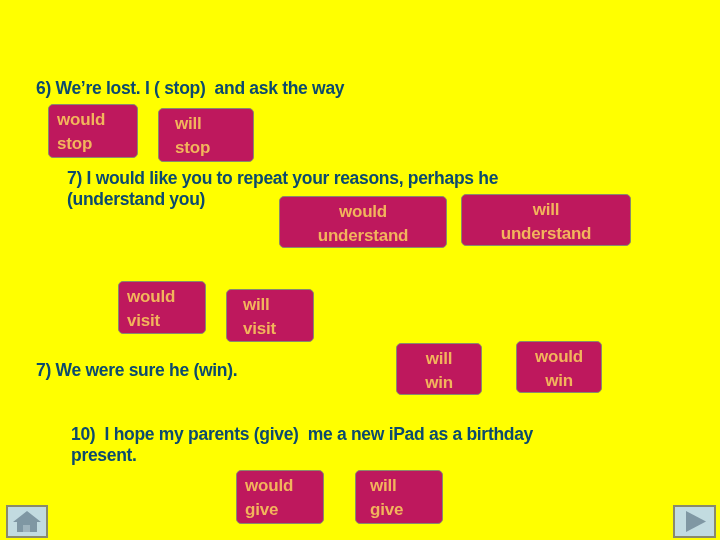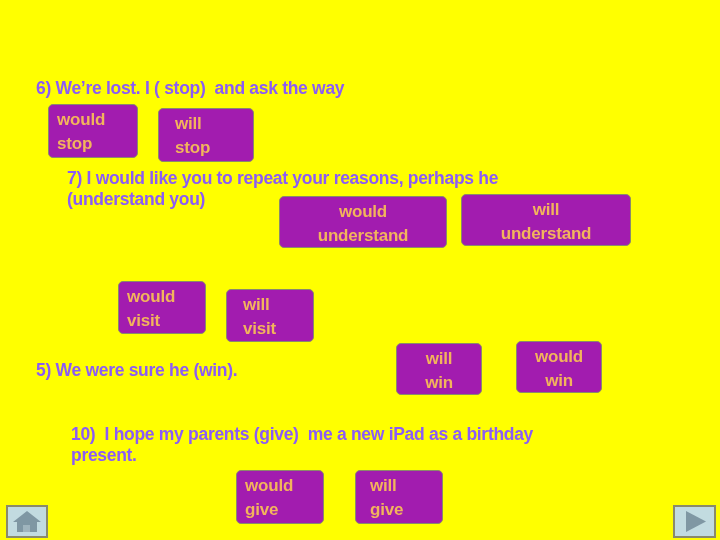--- a/index.html
+++ b/index.html
@@ -27,28 +27,28 @@
     text-align: center;
     font-size: 22px;
     font-weight: bold;
     color: #c00000;
     letter-spacing: -0.2px;
   }
   .qtext {
     position: absolute;
     font-size: 17.5px;
     font-weight: bold;
-    color: #8b5cf6;
+    color: #0c4a6e;
     line-height: 1.22;
     letter-spacing: -0.3px;
     white-space: pre-wrap;
   }
   .opt {
     position: absolute;
-    background: #a21caf;
+    background: #be185d;
     border: 1px solid #8a8a6a;
     border-radius: 5px;
     box-sizing: border-box;
     color: #f2b45c;
     font-size: 17px;
     font-weight: bold;
     line-height: 1.42;
     letter-spacing: -0.2px;
     padding: 3px 8px 0 8px;
     overflow: hidden;
@@ -94,21 +94,21 @@
 
   <div class="opt" style="left:118px; top:281px; width:88px; height:53px;">
     <span class="l1">would</span>
     <span class="l2">visit</span>
   </div>
   <div class="opt" style="left:226px; top:289px; width:88px; height:53px; padding-left:16px;">
     <span class="l1">will</span>
     <span class="l2">visit</span>
   </div>
 
-  <div class="qtext" style="left:36px; top:360px; width:420px;">5) We were sure he (win).</div>
+  <div class="qtext" style="left:36px; top:360px; width:420px;">7) We were sure he (win).</div>
   <div class="opt c" style="left:396px; top:343px; width:86px; height:52px;">
     <span class="l1">will</span>
     <span class="l2">win</span>
   </div>
   <div class="opt c" style="left:516px; top:341px; width:86px; height:52px;">
     <span class="l1">would</span>
     <span class="l2">win</span>
   </div>
 
   <div class="qtext" style="left:36px; top:424px; width:680px;margin-left:35px;">10)  I hope my parents (give)  me a new iPad as a birthday

